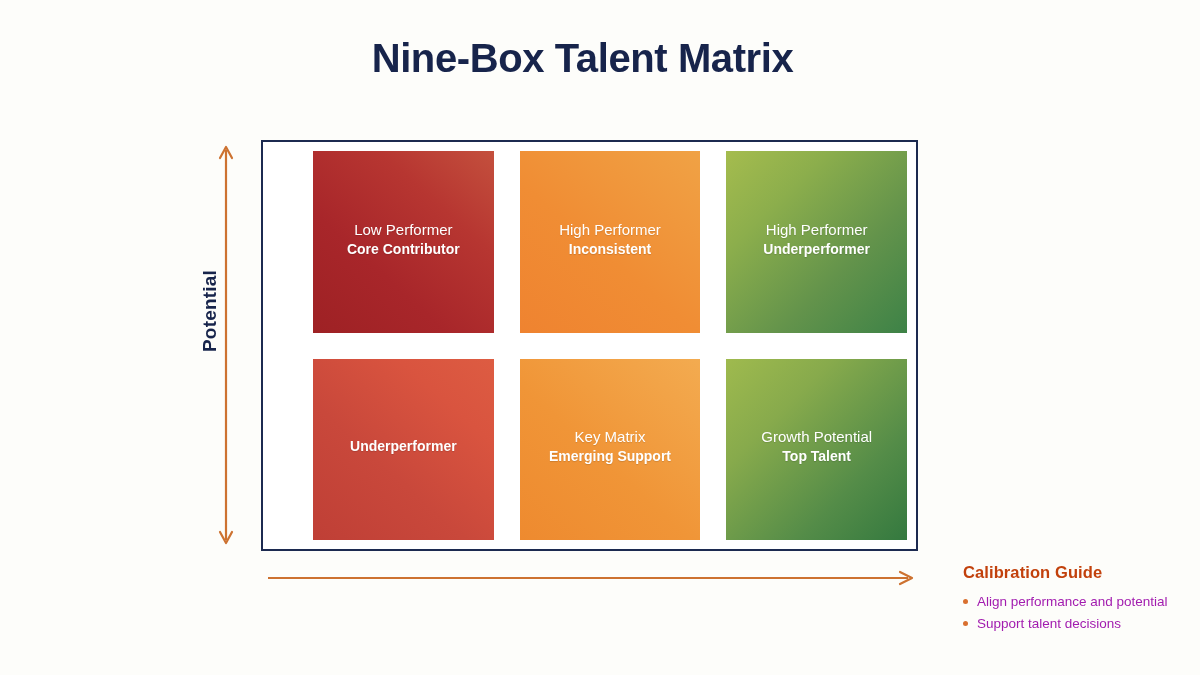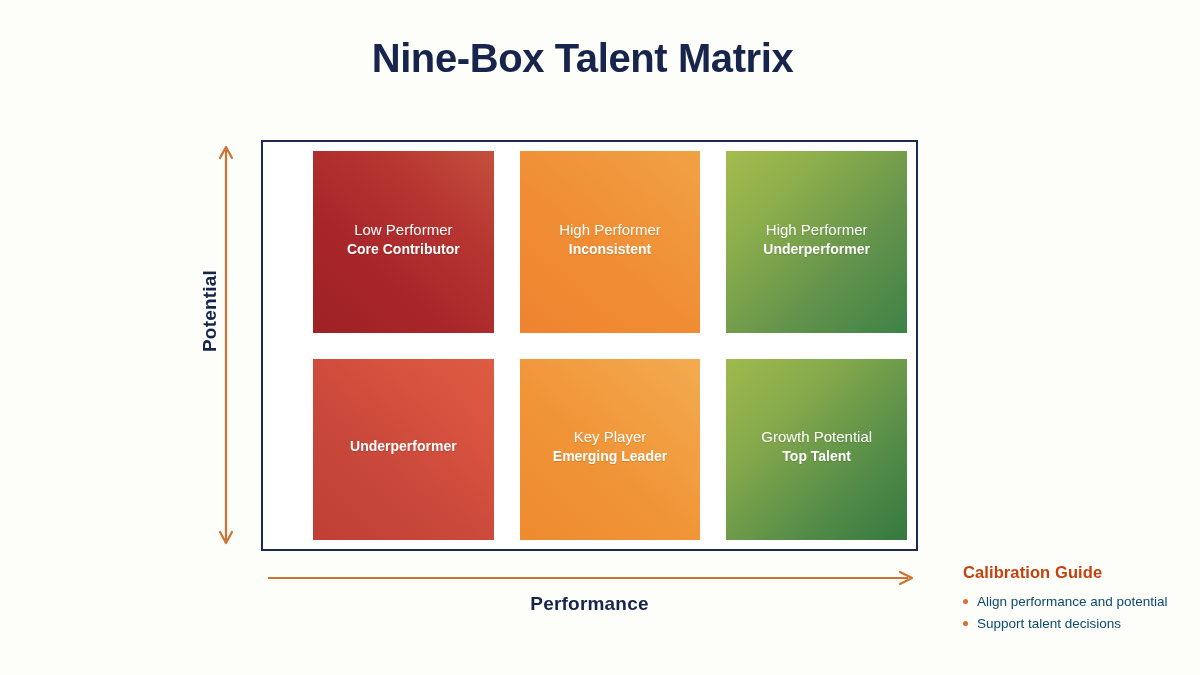--- a/index.html
+++ b/index.html
@@ -133,21 +133,21 @@
     font-weight:bold;
     color:#c2410c;
     margin-bottom:9px;
     letter-spacing:.1px;
   }
   .guide-item {
     position:relative;
     padding-left:14px;
     font-size:13.5px;
     line-height:1.62;
-    color:#0c4a6e;
+    color:#a21caf;
     white-space:nowrap;
   }
   .guide-item .bullet {
     position:absolute;
     left:0; top:8px;
     width:5px; height:5px;
     border-radius:50%;
     background:#d9702f;
   }
 </style>
@@ -162,21 +162,20 @@
     <line x1="8" y1="10" x2="8" y2="400" stroke="#cd7230" stroke-width="2.2"></line>
     <polyline points="2,18 8,7 14,18" fill="none" stroke="#cd7230" stroke-width="2.2" stroke-linecap="round" stroke-linejoin="round"></polyline>
     <polyline points="2,392 8,403 14,392" fill="none" stroke="#cd7230" stroke-width="2.2" stroke-linecap="round" stroke-linejoin="round"></polyline>
   </svg>
   <div id="y-axis-label">Potential</div>
 
   <svg id="x-axis-arrow" viewBox="0 0 652 16" aria-hidden="true">
     <line x1="2" y1="8" x2="642" y2="8" stroke="#cd7230" stroke-width="2.2"></line>
     <polyline points="634,2 646,8 634,14" fill="none" stroke="#cd7230" stroke-width="2.2" stroke-linecap="round" stroke-linejoin="round"></polyline>
   </svg>
-  <div id="x-axis-label">Performance</div>
 
   <div id="matrix-frame">
     <div id="matrix-grid">
 
       <div class="matrix-cell row-top fill-darkred">
         <div class="cell-text">
           <div class="cell-sub">Low Performer</div>
           <div class="cell-main">Core Contributor</div>
         </div>
       </div>
@@ -197,22 +196,22 @@
 
       <div class="matrix-cell row-bot fill-red">
         <div class="cell-text">
 
           <div class="cell-main">Underperformer</div>
         </div>
       </div>
 
       <div class="matrix-cell row-bot fill-orange2">
         <div class="cell-text">
-          <div class="cell-sub">Key Player</div>
-          <div class="cell-main">Emerging Leader</div>
+          <div class="cell-sub">Key Matrix</div>
+          <div class="cell-main">Emerging Support</div>
         </div>
       </div>
 
       <div class="matrix-cell row-bot fill-green2">
         <div class="cell-text">
           <div class="cell-sub">Growth Potential</div>
           <div class="cell-main">Top Talent</div>
         </div>
       </div>
 

